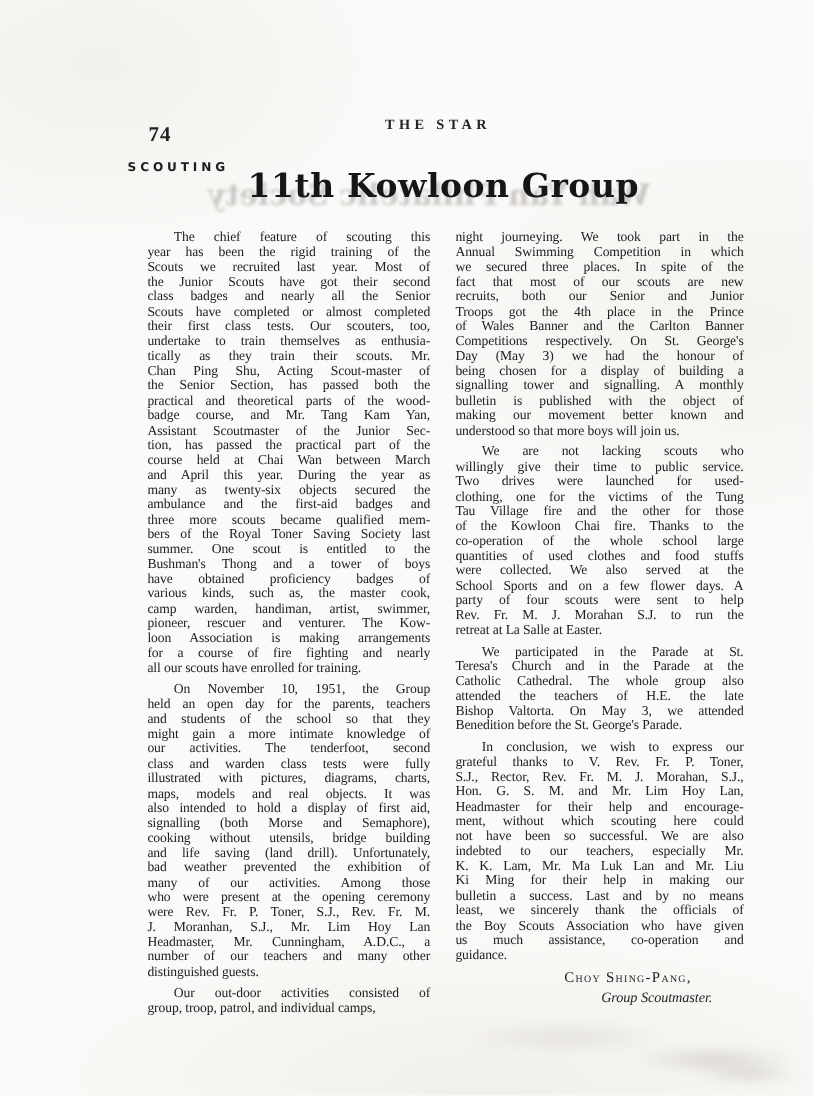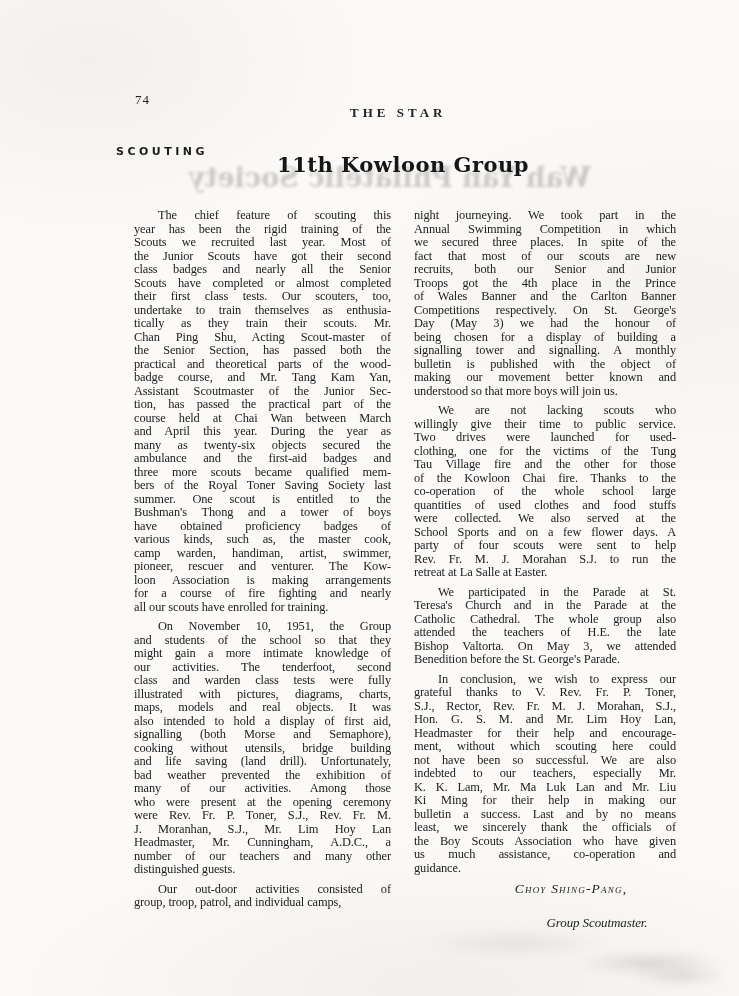--- a/index.html
+++ b/index.html
@@ -13,22 +13,22 @@
   .page {
     position: relative;
     width: 739px; height: 996px;
     background:
       radial-gradient(ellipse 420px 260px at 12% 6%, rgba(225,223,219,0.35), rgba(0,0,0,0) 70%),
       radial-gradient(ellipse 500px 300px at 92% 30%, rgba(228,226,222,0.30), rgba(0,0,0,0) 70%),
       radial-gradient(ellipse 600px 200px at 60% 99%, rgba(222,219,214,0.35), rgba(0,0,0,0) 75%),
       #fbfaf8;
   }
   .page-number {
-    position: absolute; left: 135px; top: 92px;
-    font-size: 13px; font-weight: normal; letter-spacing: 1px;
+    position: absolute; left: 135px; top: 112px;
+    font-size: 19px; font-weight: bold; letter-spacing: 1px;
   }
   .masthead {
     position: absolute; left: 350px; top: 105px;
     font-size: 13px; font-weight: bold; letter-spacing: 4px;
     color: #242424;
   }
   .section-label {
     position: absolute; left: 116px; top: 145px;
     font-family: "DejaVu Sans", sans-serif;
     font-size: 11px; font-weight: bold; letter-spacing: 3.5px;
@@ -42,21 +42,21 @@
     transform: scaleX(-1);
     filter: blur(1.4px);
     text-align: center;
     z-index: 1;
     white-space: nowrap;
   }
   .article-title {
     position: absolute; left: 403px; top: 152px;
     transform: translateX(-50%);
     font-family: "DejaVu Serif", serif;
-    font-size: 21px; font-weight: bold;
+    font-size: 30px; font-weight: bold;
     letter-spacing: 0.5px;
     color: #161616;
     white-space: nowrap;
     z-index: 2;
   }
   .column {
     position: absolute; top: 209px;
     font-size: 12.4px; line-height: 13.5px;
     letter-spacing: -0.1px;
     z-index: 2;
@@ -76,28 +76,27 @@
   }
   .para.indent .line:first-child { text-indent: 24px; }
   .signature { margin-top: 7px; }
   .signature-name {
     text-align: center;
     padding-left: 52px;
     font-variant: small-caps;
     letter-spacing: 1.2px;
     font-size: 13.5px;
     color: #1e1e1e;
-    font-style: italic;
   }
   .signature-role {
     text-align: center;
     padding-left: 104px;
     font-style: italic;
     font-size: 13px;
-    margin-top: 20px;
+    margin-top: 4px;
     color: #242424;
   }
   .smudge {
     position: absolute;
     border-radius: 50%;
     filter: blur(5px);
     z-index: 0;
   }
   .smudge.s1 { left: 575px; top: 952px; width: 150px; height: 22px;
     background: radial-gradient(ellipse, rgba(186,182,176,0.55), rgba(0,0,0,0) 70%); }
@@ -148,20 +147,21 @@
         <div class="line">have obtained proficiency badges of</div>
         <div class="line">various kinds, such as, the master cook,</div>
         <div class="line">camp warden, handiman, artist, swimmer,</div>
         <div class="line">pioneer, rescuer and venturer. The Kow-</div>
         <div class="line">loon Association is making arrangements</div>
         <div class="line">for a course of fire fighting and nearly</div>
         <div class="line last">all our scouts have enrolled for training.</div>
       </div>
       <div class="para indent">
         <div class="line">On November 10, 1951, the Group</div>
+        <div class="line">held an open day for the parents, teachers</div>
         <div class="line">and students of the school so that they</div>
         <div class="line">might gain a more intimate knowledge of</div>
         <div class="line">our activities. The tenderfoot, second</div>
         <div class="line">class and warden class tests were fully</div>
         <div class="line">illustrated with pictures, diagrams, charts,</div>
         <div class="line">maps, models and real objects. It was</div>
         <div class="line">also intended to hold a display of first aid,</div>
         <div class="line">signalling (both Morse and Semaphore),</div>
         <div class="line">cooking without utensils, bridge building</div>
         <div class="line">and life saving (land drill). Unfortunately,</div>

